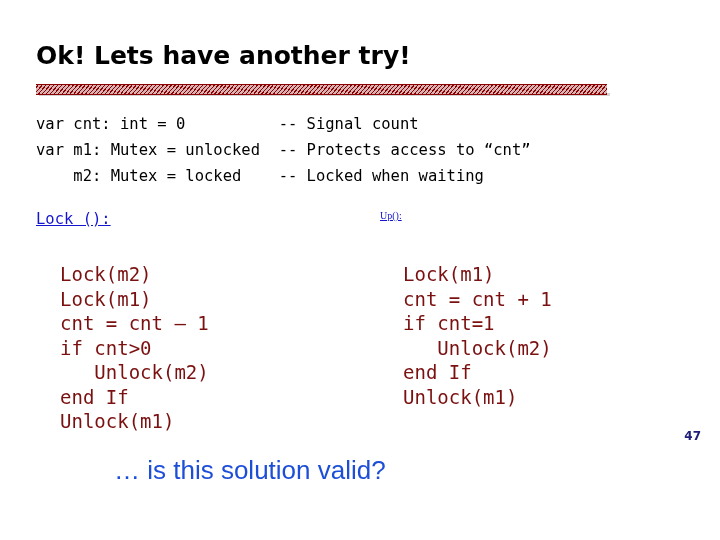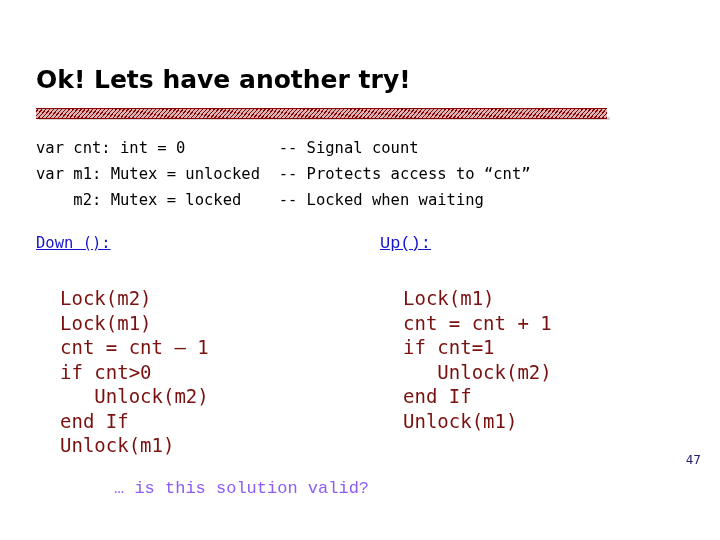--- a/index.html
+++ b/index.html
@@ -11,21 +11,20 @@
     height: 540px;
     background: #ffffff;
     font-family: "DejaVu Sans", sans-serif;
     overflow: hidden;
   }
   .slide {
     position: relative;
     width: 720px;
     height: 456px;
     box-sizing: border-box;
-    margin-top: 24px;
   }
   .title {
     position: absolute;
     left: 36px;
     top: 41px;
     font-family: "DejaVu Sans", sans-serif;
     font-size: 25px;
     font-weight: bold;
     color: #000000;
     letter-spacing: 0px;
@@ -73,22 +72,22 @@
     font-family: "DejaVu Sans Mono", monospace;
     font-size: 15.5px;
     color: #1515d0;
     text-decoration: underline;
     white-space: pre;
   }
   .header-up {
     position: absolute;
     left: 380px;
     top: 210px;
-    font-family: Liberation Mono, monospace;
-    font-size: 17px;
+    font-family: Liberation Serif, serif;
+    font-size: 10px;
     color: #1515d0;
     text-decoration: underline;
     white-space: pre;
   }
 
   .code-col {
     position: absolute;
     font-family: "DejaVu Sans Mono", monospace;
     font-size: 19px;
     line-height: 24.5px;
@@ -101,51 +100,51 @@
   }
   .code-right {
     left: 403px;
     top: 262px;
   }
 
   .footer-question {
     position: absolute;
     left: 114px;
     top: 455px;
-    font-family: Liberation Mono, monospace;
-    font-size: 17px;
-    color: #8b5cf6;
+    font-family: Liberation Sans, sans-serif;
+    font-size: 26px;
+    color: #1d4ed8;
     white-space: nowrap;
   }
 
   .page-number {
     position: absolute;
     right: 19px;
     bottom: 13px;
     font-family: "DejaVu Sans", sans-serif;
     font-size: 12px;
-    font-weight: normal;
+    font-weight: bold;
     color: #20207a;
   }
 </style>
 </head>
 <body>
 
 <div class="slide">
 
   <div class="title">Ok! Lets have another try!</div>
 
   <div class="rule-shadow"></div>
   <div class="rule"></div>
 
   <div class="decl-block">var cnt: int = 0          -- Signal count
 var m1: Mutex = unlocked  -- Protects access to “cnt”
     m2: Mutex = locked    -- Locked when waiting</div>
 
-  <div class="header-down">Down ():</div>
+  <div class="header-down">Lock ():</div>
 
   <div class="header-up">Up():</div>
 
   <div class="code-col code-left">Lock(m2)
 Lock(m1)
 cnt = cnt – 1
 if cnt&gt;0
    Unlock(m2)
 end If
 Unlock(m1)</div>

